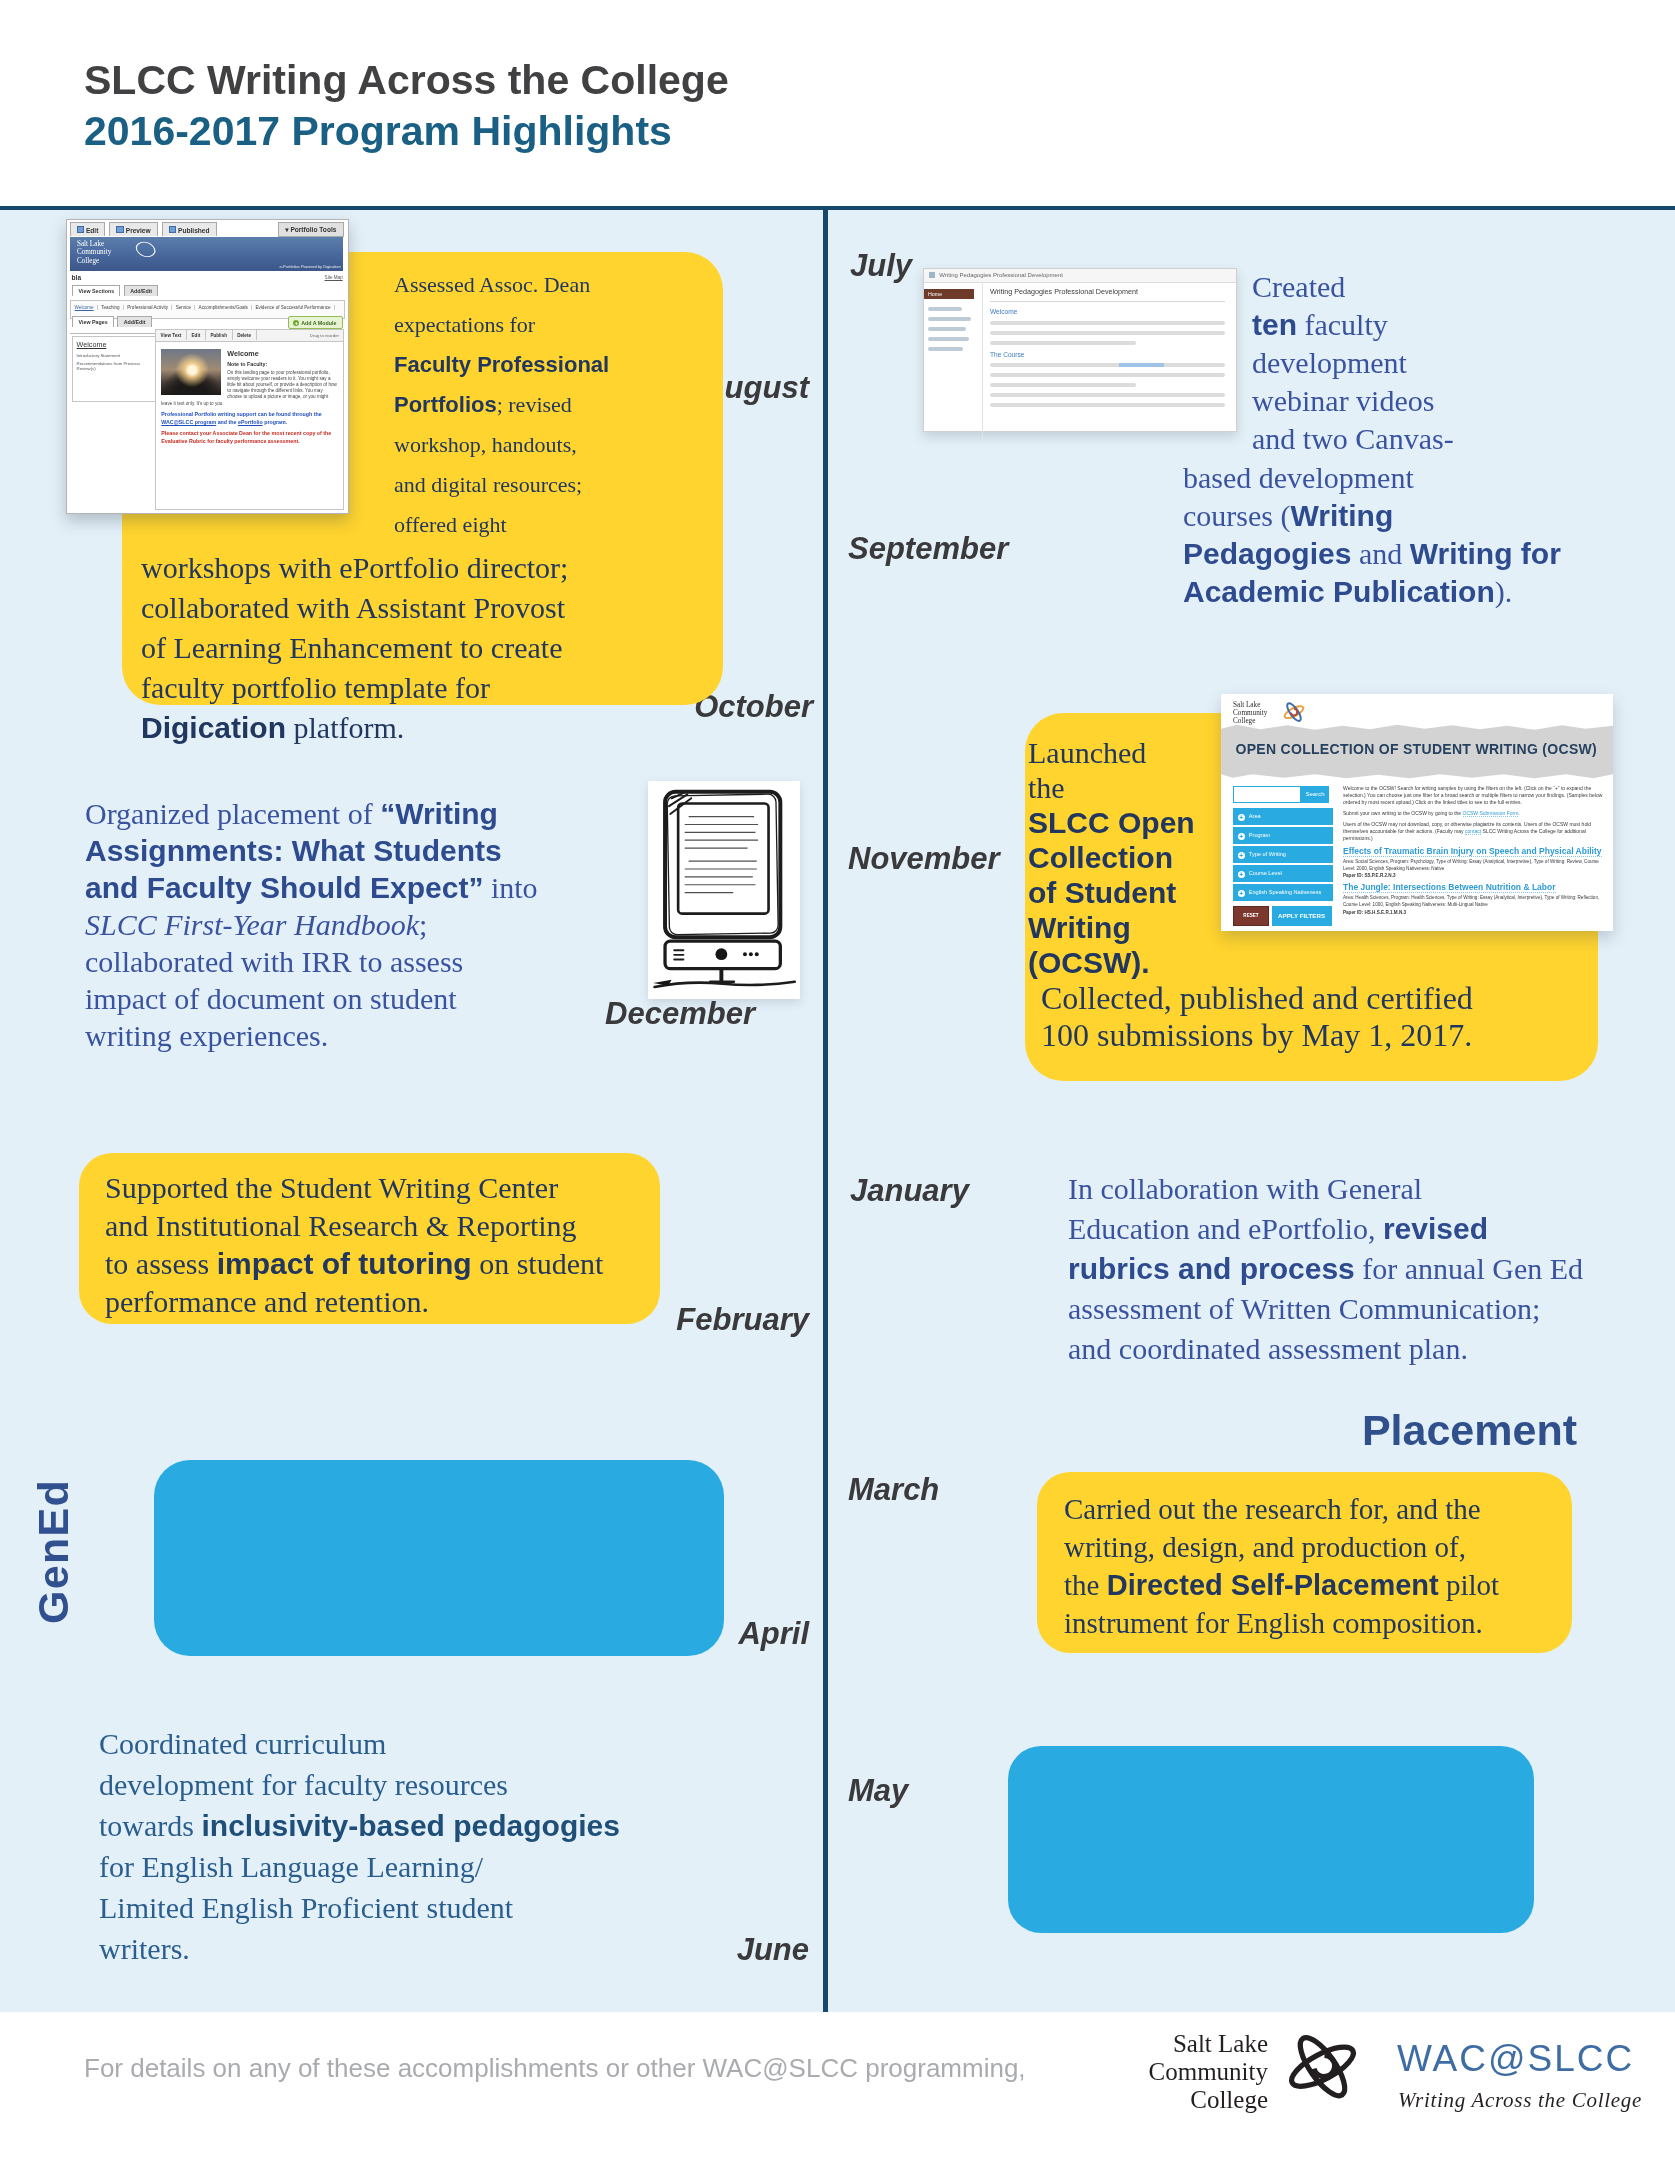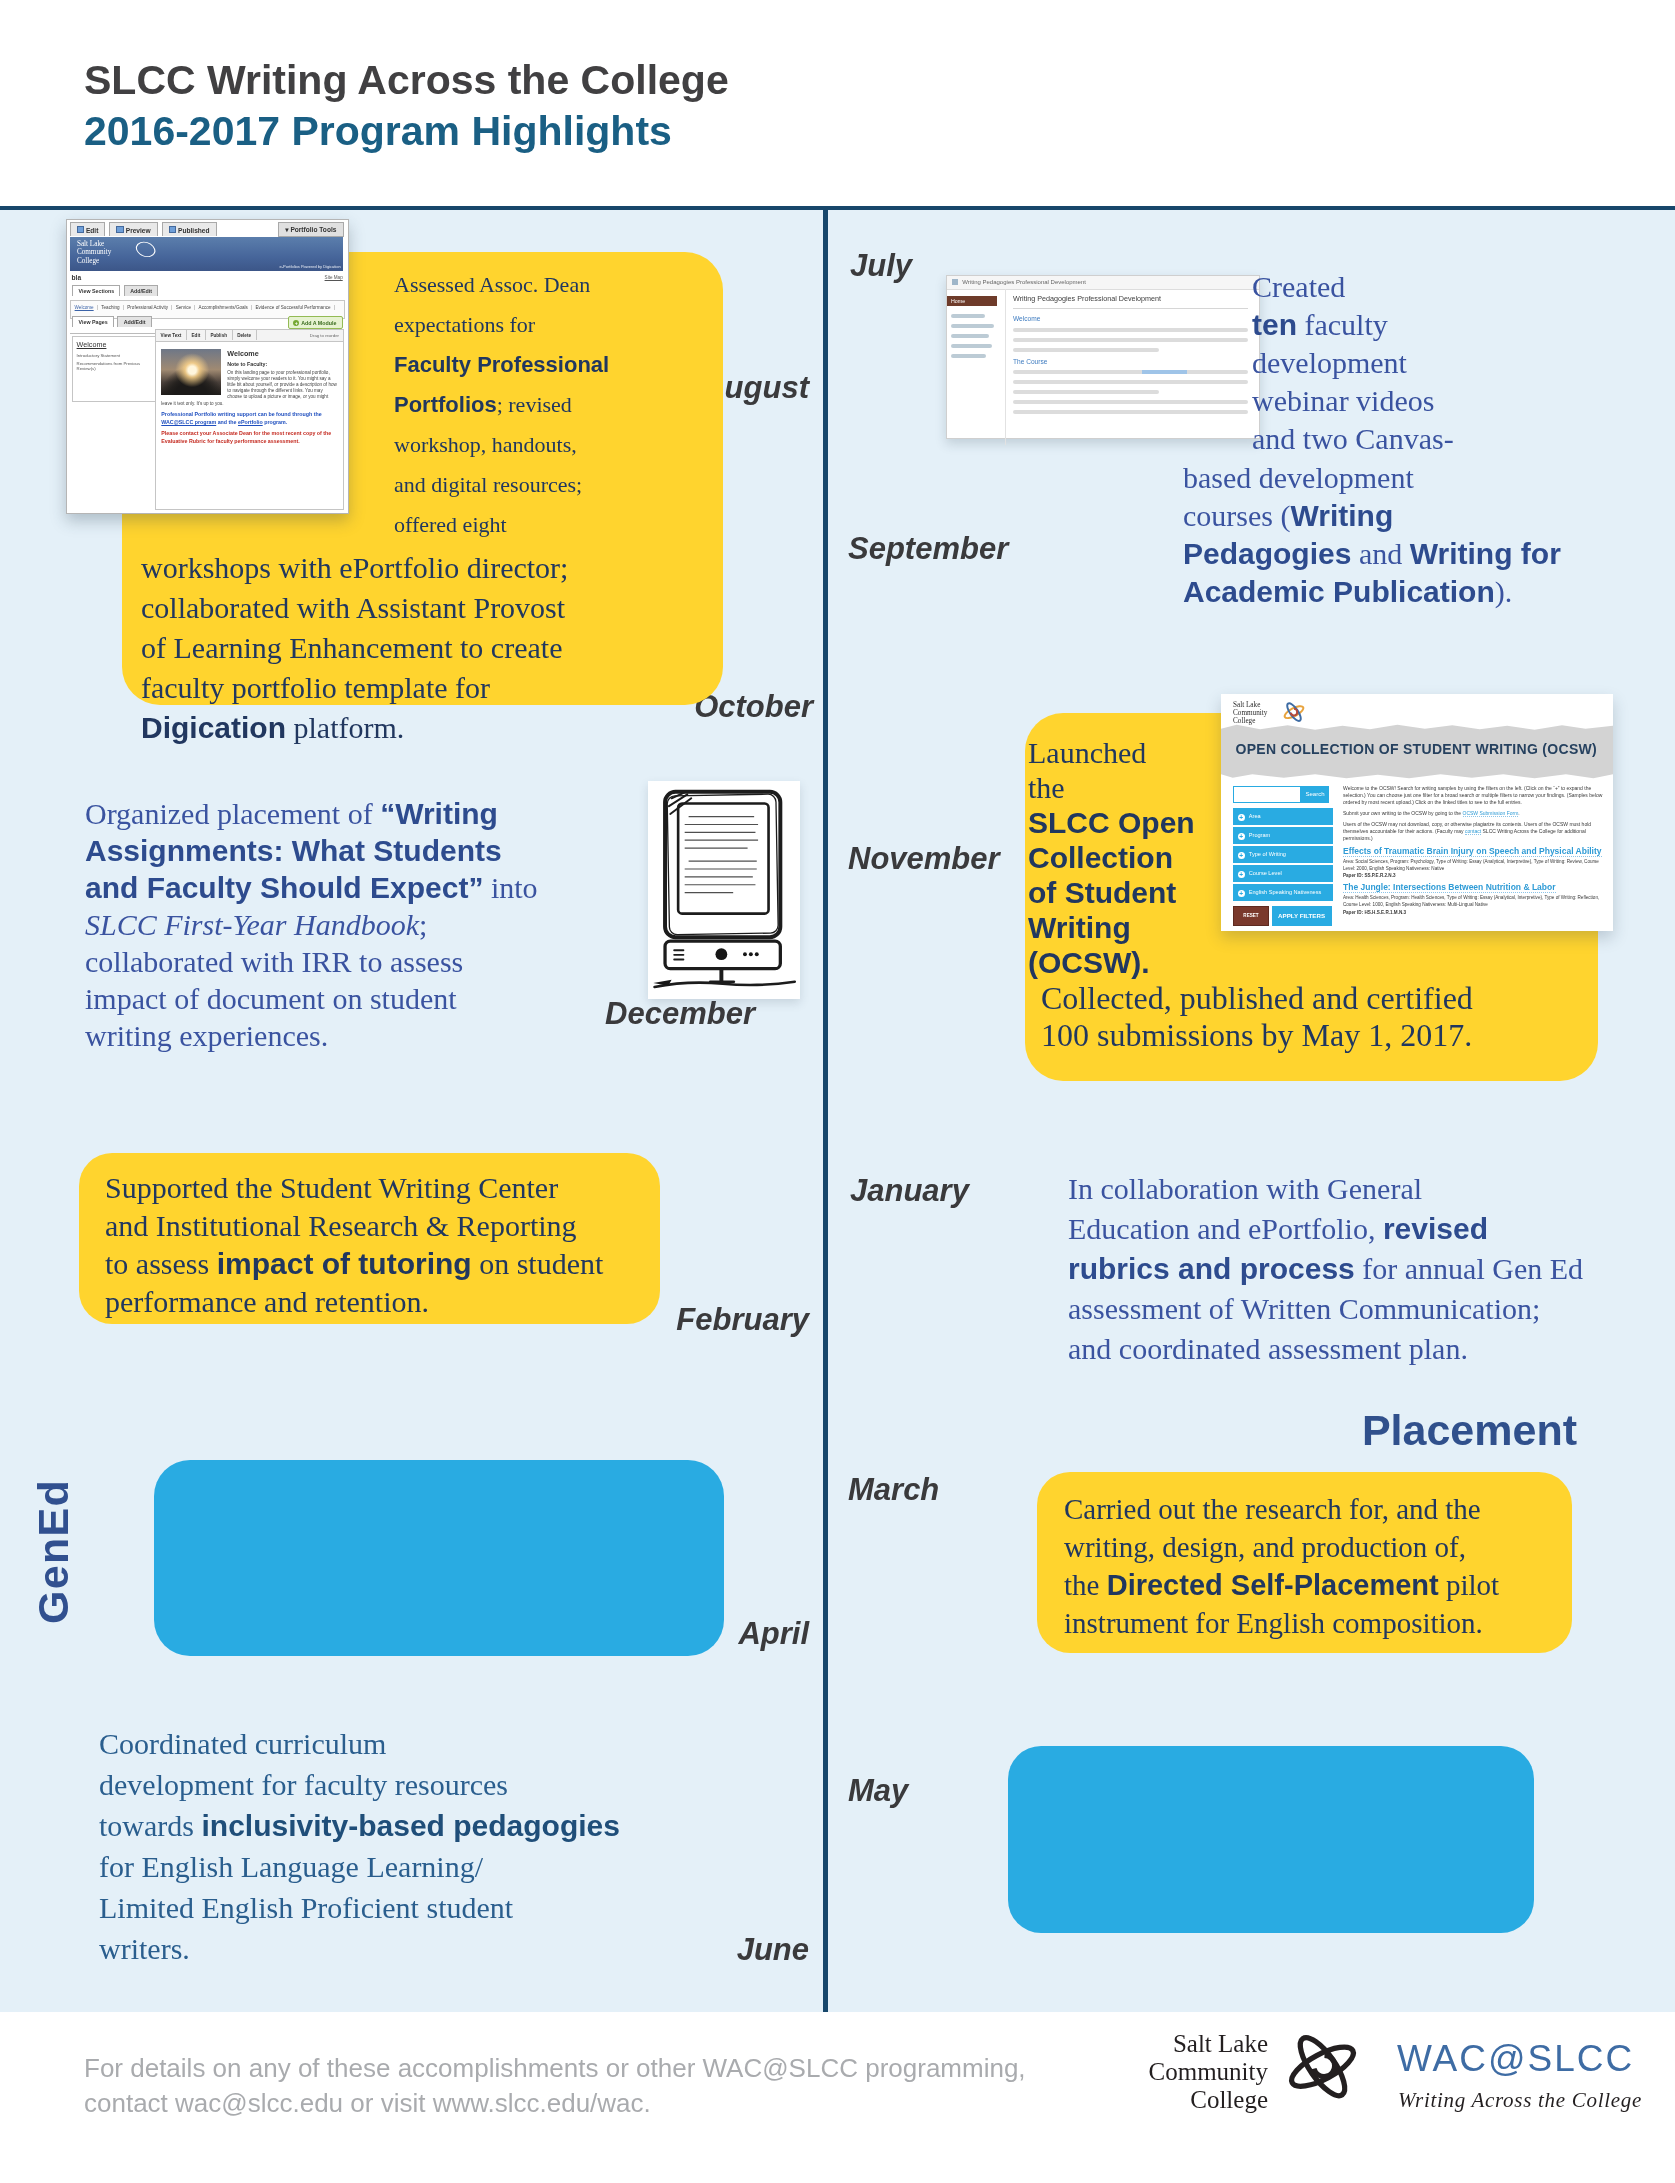--- a/index.html
+++ b/index.html
@@ -88,21 +88,21 @@
             radial-gradient(circle at 52% 46%, #fff6dd 0 4px, rgba(255,214,140,.85) 7.2px, rgba(190,140,90,.0) 17px),
             radial-gradient(circle at 50% 108%, #1c1a19 0 17px, rgba(30,28,26,.8) 22.3px, rgba(30,28,26,0) 32px),
             linear-gradient(180deg,#6e7787 0%,#a08a72 45%,#4a403a 72%,#201d1b 100%);}
   .pf-welcome{font-weight:700;font-size:7.2px;margin:1.3px 0 3.3px 0;}
   .pf-noteh{font-weight:700;font-size:5.3px;margin:0 0 2.6px 0;}
   .pf-notep{font-size:4.6px;line-height:6.2px;color:#444;margin:0 0 4.6px 0;}
   .pf-blue{font-weight:700;font-size:5.3px;line-height:7.2px;color:#1F4FBF;margin:0 0 4.6px 0;}
   .pf-blue u{cursor:pointer;}
   .pf-red{font-weight:700;font-size:5.3px;line-height:7.2px;color:#C42A20;margin:0;}
   
-  .cv{width:312px;height:162px;left:923px;top:275px;border:0.7px solid #cfcfcf;box-shadow:0 5.3px 10.5px rgba(40,60,80,.18);margin-left:23px;}
+  .cv{width:312px;height:162px;left:923px;top:268px;border:0.7px solid #cfcfcf;box-shadow:0 5.3px 10.5px rgba(40,60,80,.18);}
   .cv-top{position:absolute;left:0;top:0;width:100%;height:13px;background:#f6f6f6;border-bottom:0.7px solid #ddd;}
   .cv-top .ic{display:inline-block;width:6px;height:6px;background:#9fb6c9;margin:3.3px 4px 0 5.3px;}
   .cv-top span{font-size:6px;color:#666;vertical-align:top;line-height:13px;}
   .cv-side{position:absolute;left:0;top:13px;width:58px;height:149px;border-right:0.7px solid #e2e2e2;padding-top:6.6px;}
   .cv-home{width:46px;height:10px;background:#6E3B2A;color:#fff;font-size:5.3px;line-height:10px;padding-left:4px;margin-bottom:8px;}
   .cv-side .bar{width:38px;margin-left:4px;background:#bccbd5;}
   .cv-main{position:absolute;left:66px;top:18.4px;width:235px;}
   .cv-title{font-size:7.2px;color:#3c3c3c;margin-bottom:4.6px;}
   .cv-hr{height:0.7px;background:#d6d6d6;margin-bottom:6.6px;}
   .cv-h{font-size:6.6px;color:#3F7CC0;margin:5.3px 0 5.3px 0;}
@@ -380,21 +380,20 @@
   <p class="ser tx-steel" style="left:99px;top:1723px;width:591px;font-size:30px;line-height:41px"><span>Coordinated curriculum
 development for faculty resources
 towards </span><span class="b">inclusivity-based pedagogies</span><span>
 for English Language Learning/
 Limited English Proficient student
 writers.</span></p>
 
   <div class="box box-cyan" style="left:1008px;top:1746px;width:526px;height:187px;border-radius:33px"></div>
 
   <div class="f1">For details on any of these accomplishments or other WAC@SLCC programming,</div>
-  <div class="f2">contact wac@slcc.edu or visit www.slcc.edu/wac.</div>
 
   <div class="slcctext">
     <div>Salt Lake</div>
     <div>Community</div>
     <div>College</div>
   </div>
   <svg class="atom" width="99" height="76" viewBox="0 0 150 115">
     <ellipse cx="75" cy="57" rx="52" ry="19" fill="none" stroke="#231f20" stroke-width="8" transform="rotate(-28 75 57)"></ellipse>
     <ellipse cx="75" cy="57" rx="52" ry="19" fill="none" stroke="#231f20" stroke-width="8" transform="rotate(55 75 57)"></ellipse>
     <path d="M78 40 a16 16 0 1 1 -16 20" fill="none" stroke="#231f20" stroke-width="8"></path>

